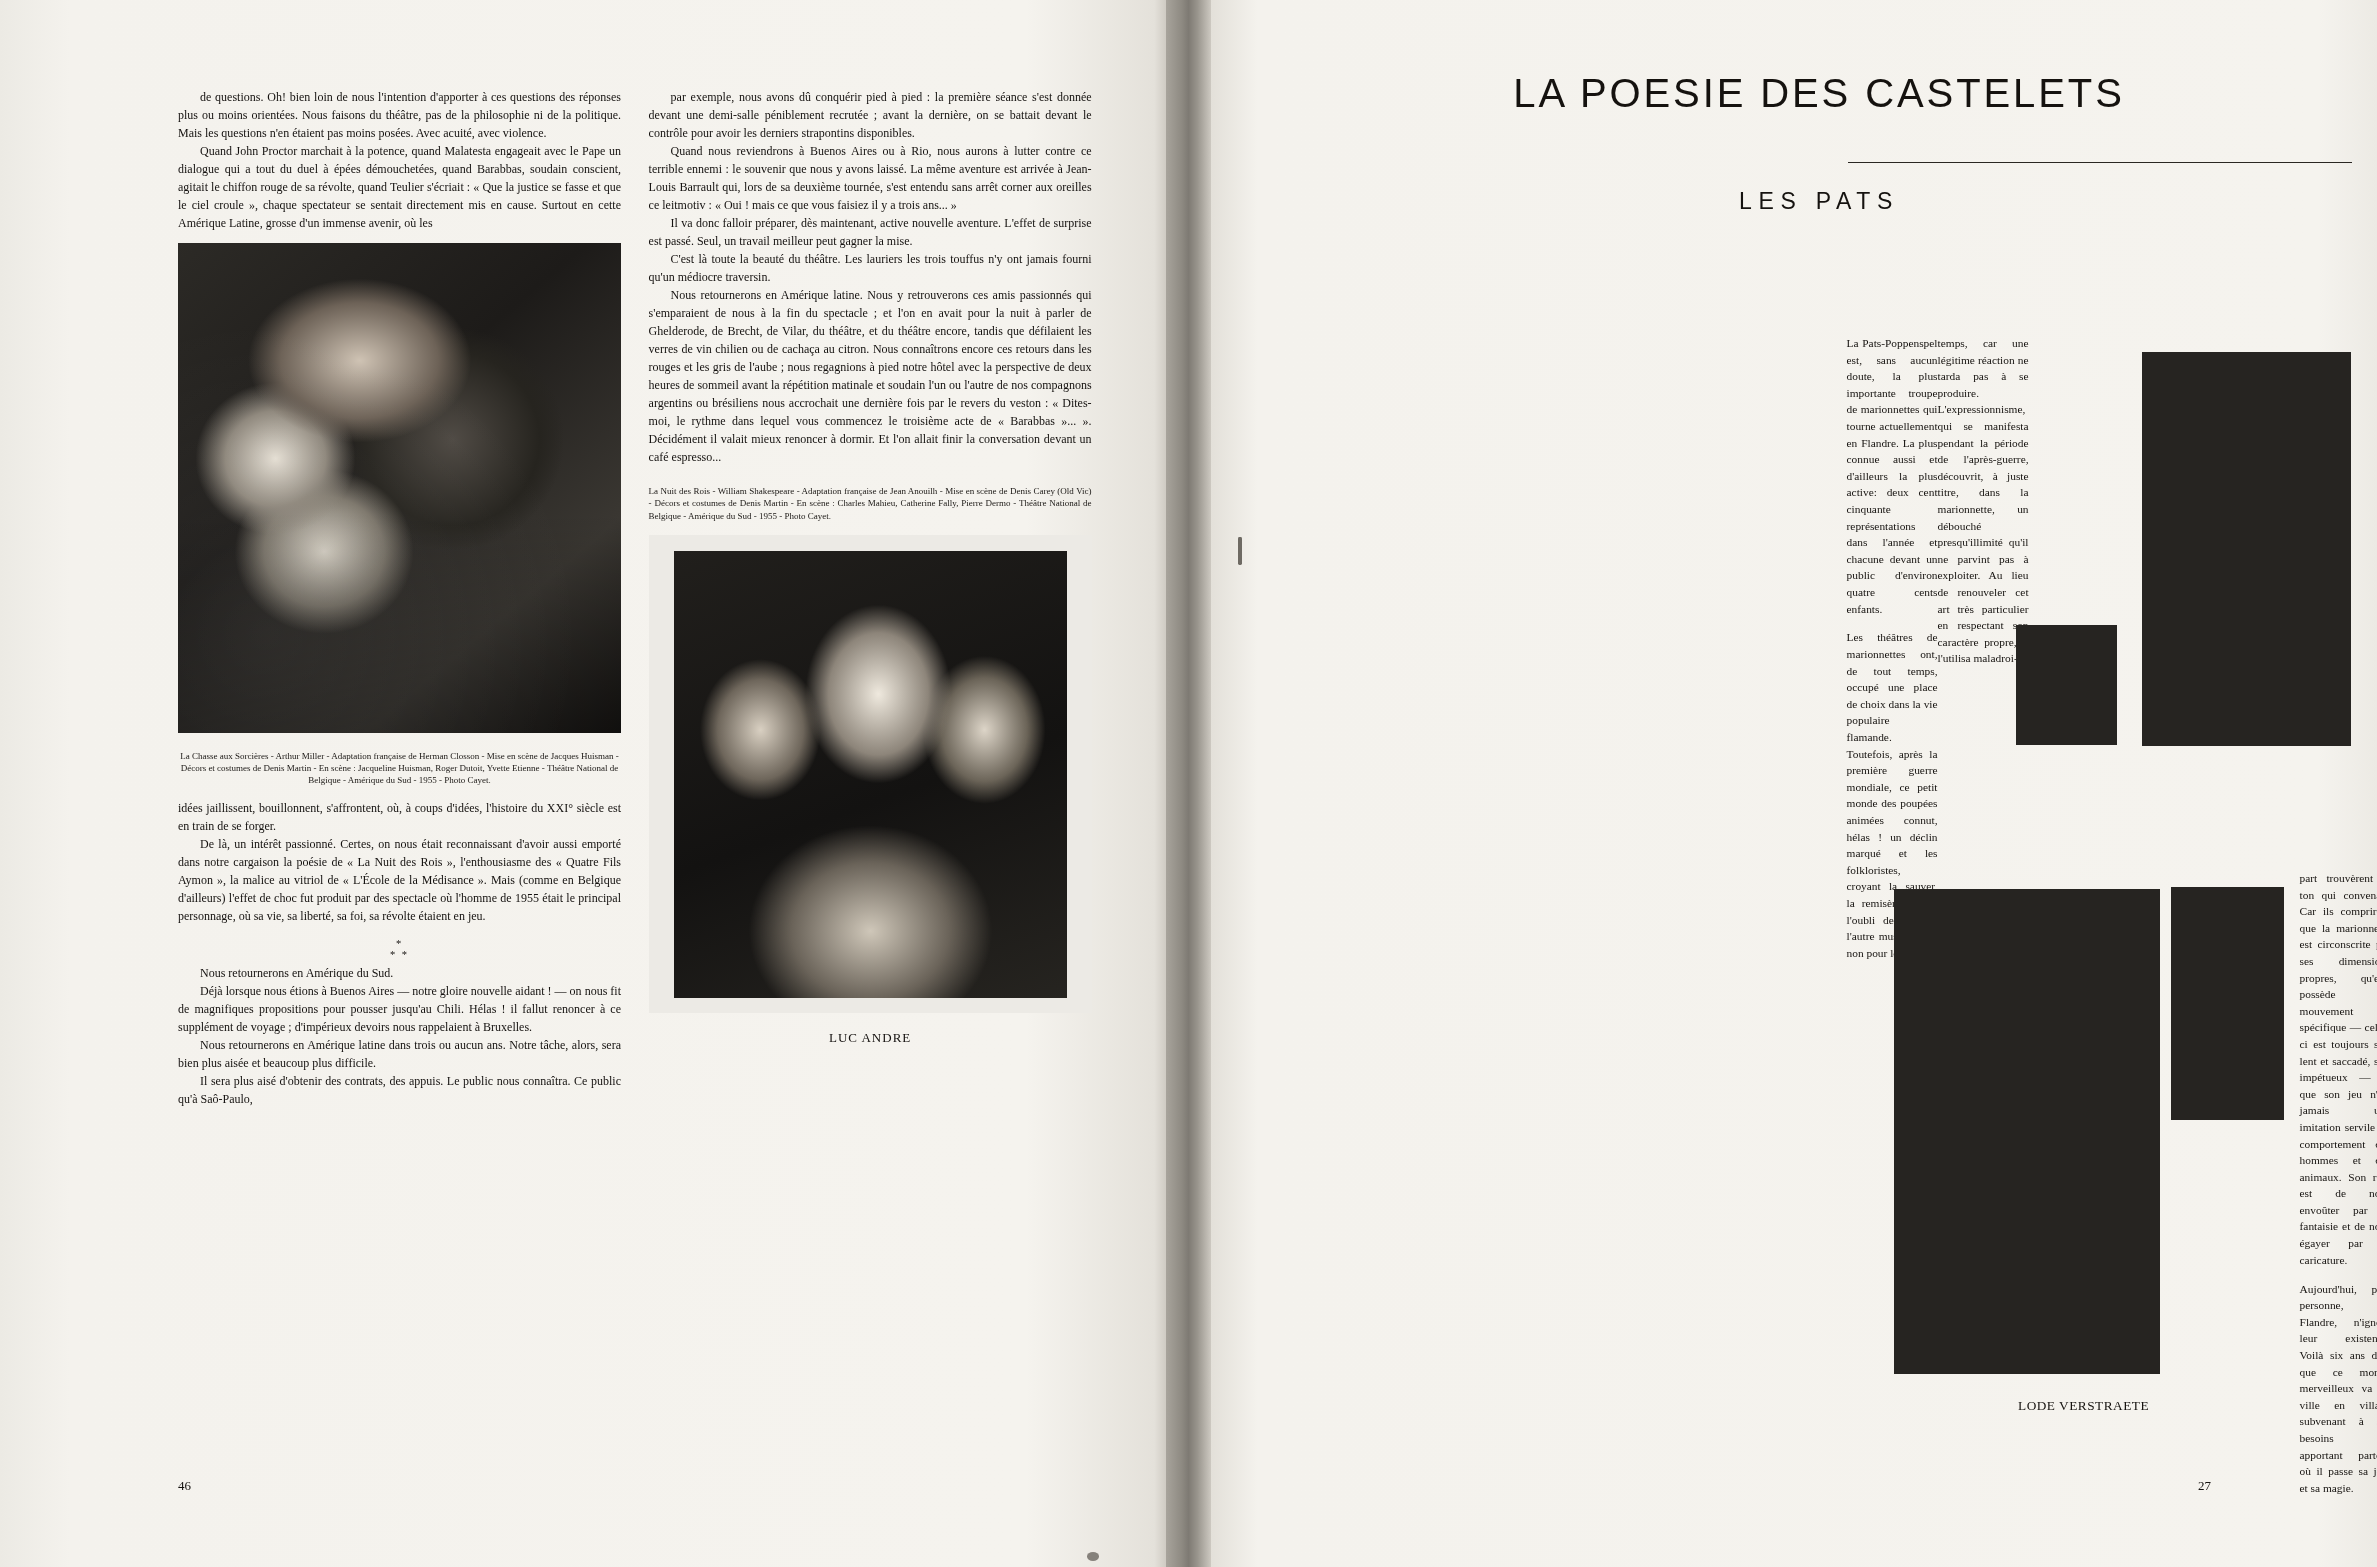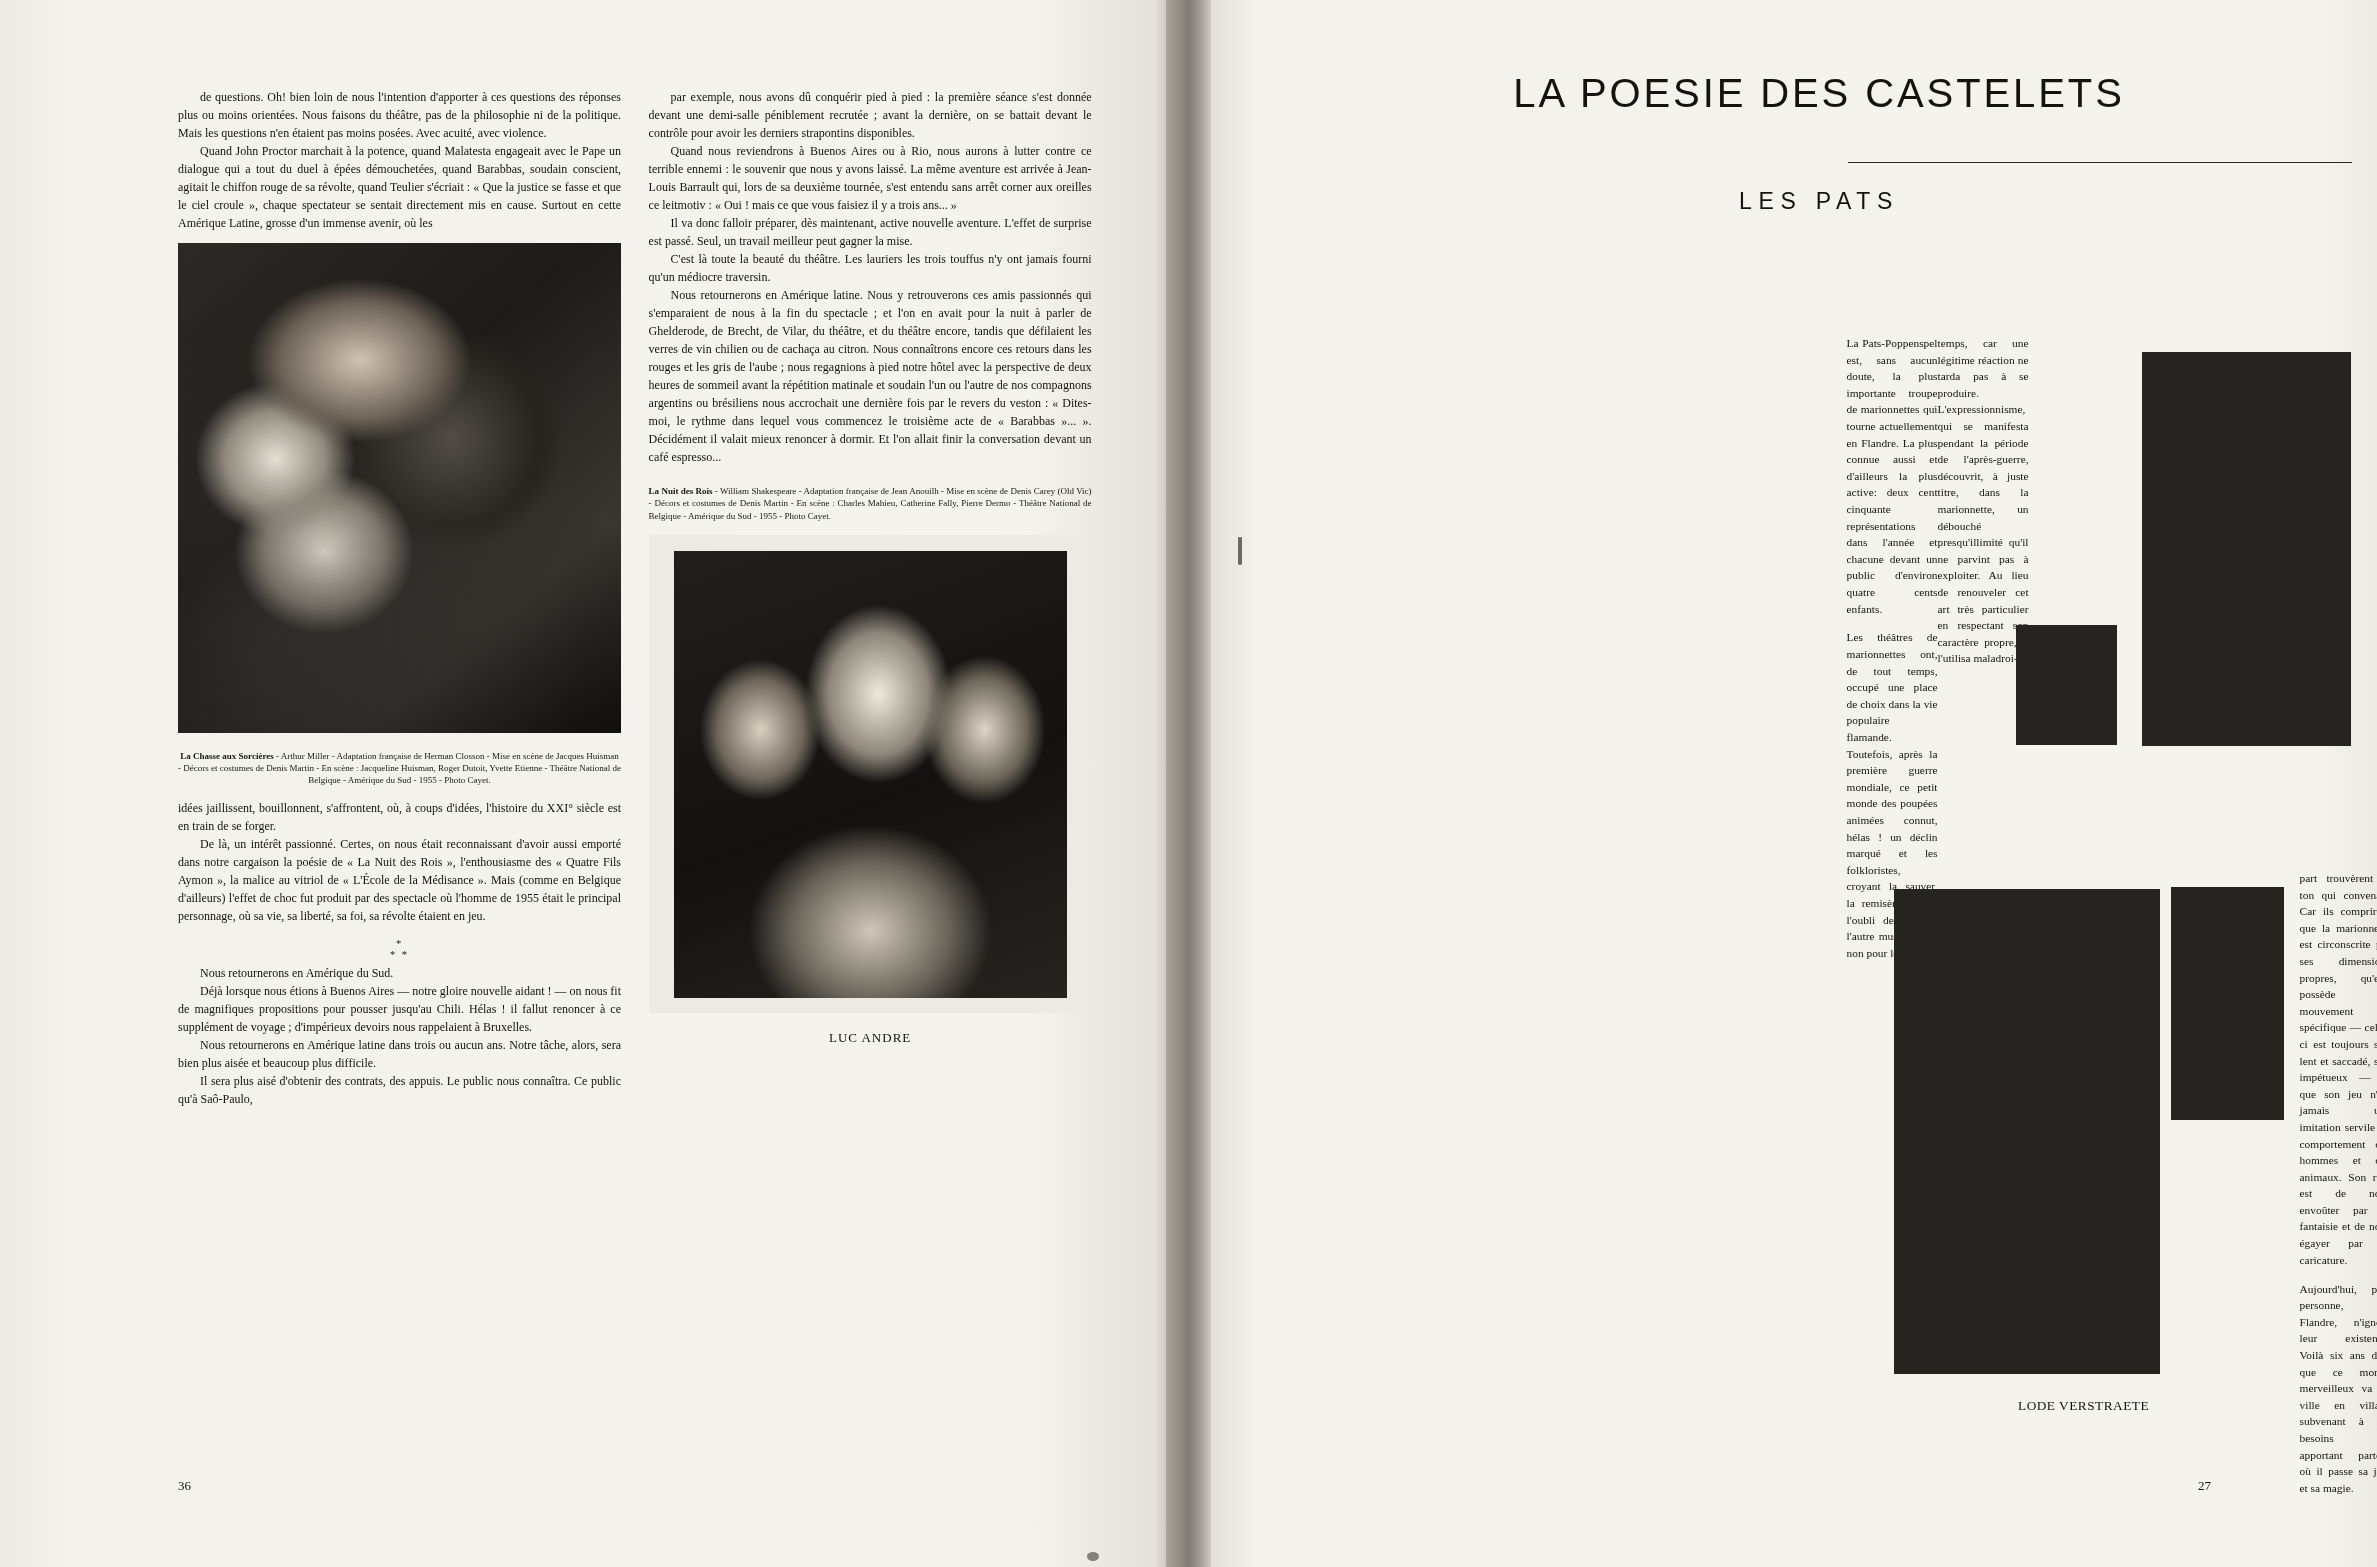--- a/index.html
+++ b/index.html
@@ -65,21 +65,21 @@
   p.t.noind { text-indent: 0; }
 
   .caption {
     font-size: 9px;
     line-height: 12.4px;
     text-align: center;
     color: #1a1714;
     margin-top: 17px;
     font-family: "Liberation Serif", serif;
   }
-  .caption b { font-weight: bold; }
+  .caption b { font-weight: normal; }
 
   .photo {
     position: relative;
     background: #3b3b3b;
     overflow: hidden;
   }
   .photo .gr {
     position: absolute;
     inset: 0;
   }
@@ -313,21 +313,21 @@
             <div class="inner">
               <div class="gr"></div>
             </div>
           </div>
 
           <div class="signature">LUC ANDRE</div>
         </div>
 
       </div>
     </div>
-    <div class="folio folio-left">36</div>
+    <div class="folio folio-left">46</div>
   </div>
 
   <div class="gutter"></div>
 
   <div class="page page-right">
     <div class="rp-title">LA POESIE DES CASTELETS</div>
     <div class="rule"></div>
     <div class="rp-sub">LES PATS</div>
 
     <div class="rp-body">

